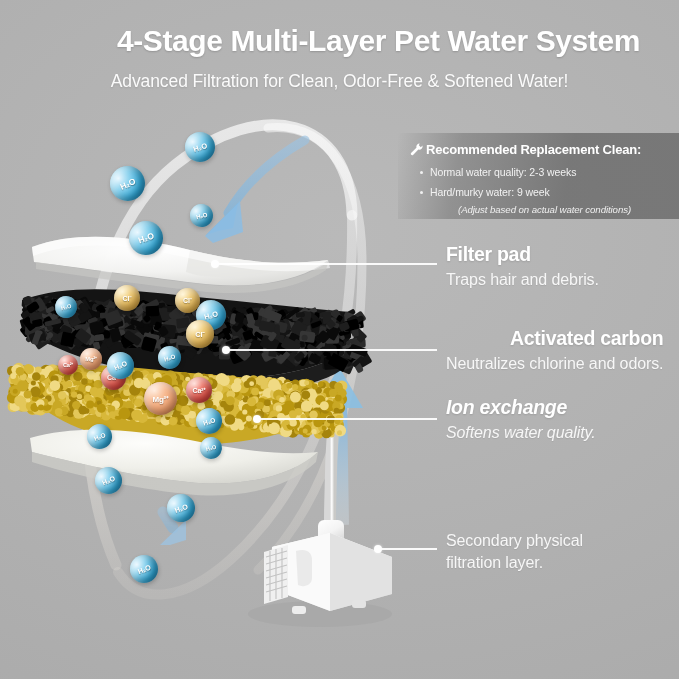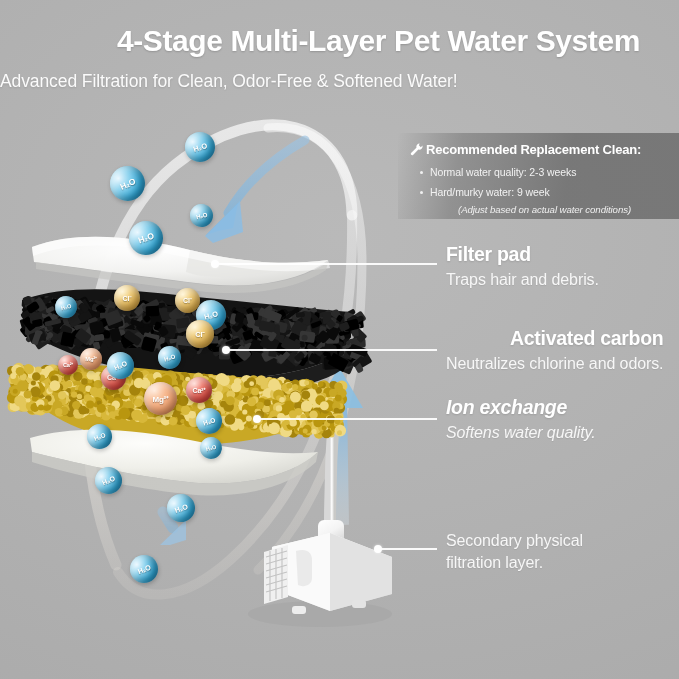--- a/index.html
+++ b/index.html
@@ -30,20 +30,21 @@
     font-weight: bold;
     letter-spacing: -0.4px;
     text-shadow: 0 1px 2px rgba(0,0,0,0.18);
     padding-left: 39px;
   }
   .subtitle {
     position: absolute;
     top: 71px;
     left: 0;
     width: 679px;
+    text-align: center;
     color: #fbfbfb;
     font-size: 17.5px;
     font-weight: 400;
     letter-spacing: -0.1px;
     text-shadow: 0 1px 2px rgba(0,0,0,0.12);
   }
 
   
   .infobox {
     position: absolute;

